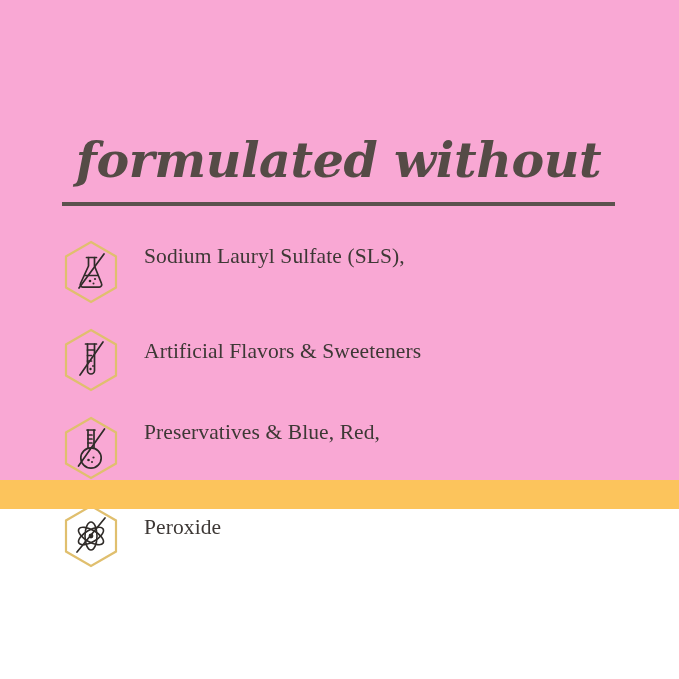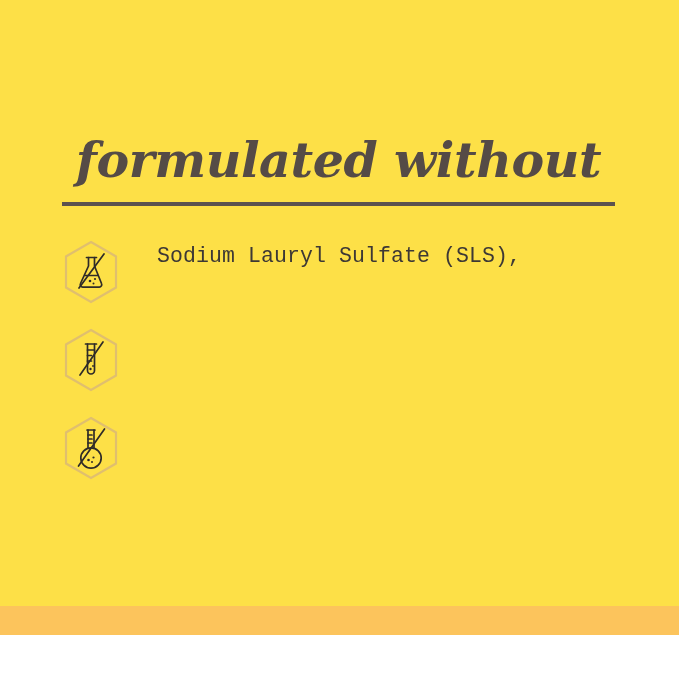--- a/index.html
+++ b/index.html
@@ -11,22 +11,22 @@
     width: 679px;
     height: 679px;
     background: #ffffff;
     font-family: "Liberation Sans", sans-serif;
     overflow: hidden;
   }
 
   .page {
     position: relative;
     width: 679px;
-    height: 635px;
-    background: #fde047;
+    height: 509px;
+    background: #f9a8d4;
     box-sizing: border-box;
   }
 
   
   .title-block {
     position: absolute;
     left: 62px;
     top: 136px;
     width: 553px;
   }
@@ -71,23 +71,23 @@
 
   .claim-icon {
     flex: 0 0 auto;
     width: 68px;
     height: 68px;
     display: block;
   }
 
   .claim-text {
     flex: 1 1 auto;
-    margin-left: 32px;
+    margin-left: 19px;
     padding-top: 10px;
-    font-family: Liberation Mono, monospace;
+    font-family: Liberation Serif, serif;
     font-size: 21.5px;
     line-height: 1.43;
     color: #3d3835;
     letter-spacing: 0.1px;
   }
 
   
   .claim-row.two-line .claim-text { padding-top: 3px; }
 
   
@@ -141,20 +141,23 @@
           <path d="M30.5 24 h7"></path>
           <path d="M30.5 29.5 h4"></path>
           <path d="M30.5 35 h4"></path>
         </g>
         <g fill="#2f2b28">
           <circle cx="33.5" cy="43" r="1.2"></circle>
           <circle cx="36" cy="40" r="0.9"></circle>
         </g>
         <line x1="23" y1="49" x2="46" y2="16" stroke="#2f2b28" stroke-width="1.7" stroke-linecap="round"></line>
       </svg>
+      <div class="claim-text">
+        <span>Artificial Flavors &amp; Sweeteners</span>
+      </div>
     </li>
 
     <li class="claim-row two-line">
       <svg class="claim-icon" viewBox="0 0 68 68">
         <polygon points="34,4 59,18.5 59,49.5 34,64 9,49.5 9,18.5" fill="none" stroke="#e0bf6e" stroke-width="2.2"></polygon>
         <g fill="none" stroke="#2f2b28" stroke-width="1.7" stroke-linecap="round" stroke-linejoin="round">
           <path d="M30 16 h8"></path>
           <path d="M31 16 v18.2"></path>
           <path d="M37 16 v18.2"></path>
           <path d="M31 21 h4"></path>
@@ -163,22 +166,37 @@
           <circle cx="34" cy="44" r="10.2"></circle>
         </g>
         <g fill="#2f2b28">
           <circle cx="31.5" cy="46" r="1.3"></circle>
           <circle cx="36.5" cy="43.5" r="1.1"></circle>
           <circle cx="35" cy="48" r="1"></circle>
         </g>
         <line x1="21.5" y1="52" x2="47.5" y2="15" stroke="#2f2b28" stroke-width="1.7" stroke-linecap="round"></line>
       </svg>
       <div class="claim-text">
-        <br>
-      </div>
-    </li>
-
+        <span>Preservatives &amp; Blue, Red,</span><br>
+      </div>
+    </li>
+
+    <li class="claim-row">
+      <svg class="claim-icon" viewBox="0 0 68 68">
+        <polygon points="34,4 59,18.5 59,49.5 34,64 9,49.5 9,18.5" fill="none" stroke="#e0bf6e" stroke-width="2.2"></polygon>
+        <g fill="none" stroke="#2f2b28" stroke-width="1.6">
+          <ellipse cx="34" cy="34" rx="14" ry="6" transform="rotate(30 34 34)"></ellipse>
+          <ellipse cx="34" cy="34" rx="14" ry="6" transform="rotate(90 34 34)"></ellipse>
+          <ellipse cx="34" cy="34" rx="14" ry="6" transform="rotate(150 34 34)"></ellipse>
+        </g>
+        <circle cx="34" cy="34" r="2.4" fill="#2f2b28"></circle>
+        <line x1="20" y1="50" x2="48" y2="16" stroke="#2f2b28" stroke-width="1.7" stroke-linecap="round"></line>
+      </svg>
+      <div class="claim-text">
+        <span>Peroxide</span>
+      </div>
+    </li>
 
   </ul>
 
   <div class="bottom-band"></div>
 
 </div>
 
 </body></html>

